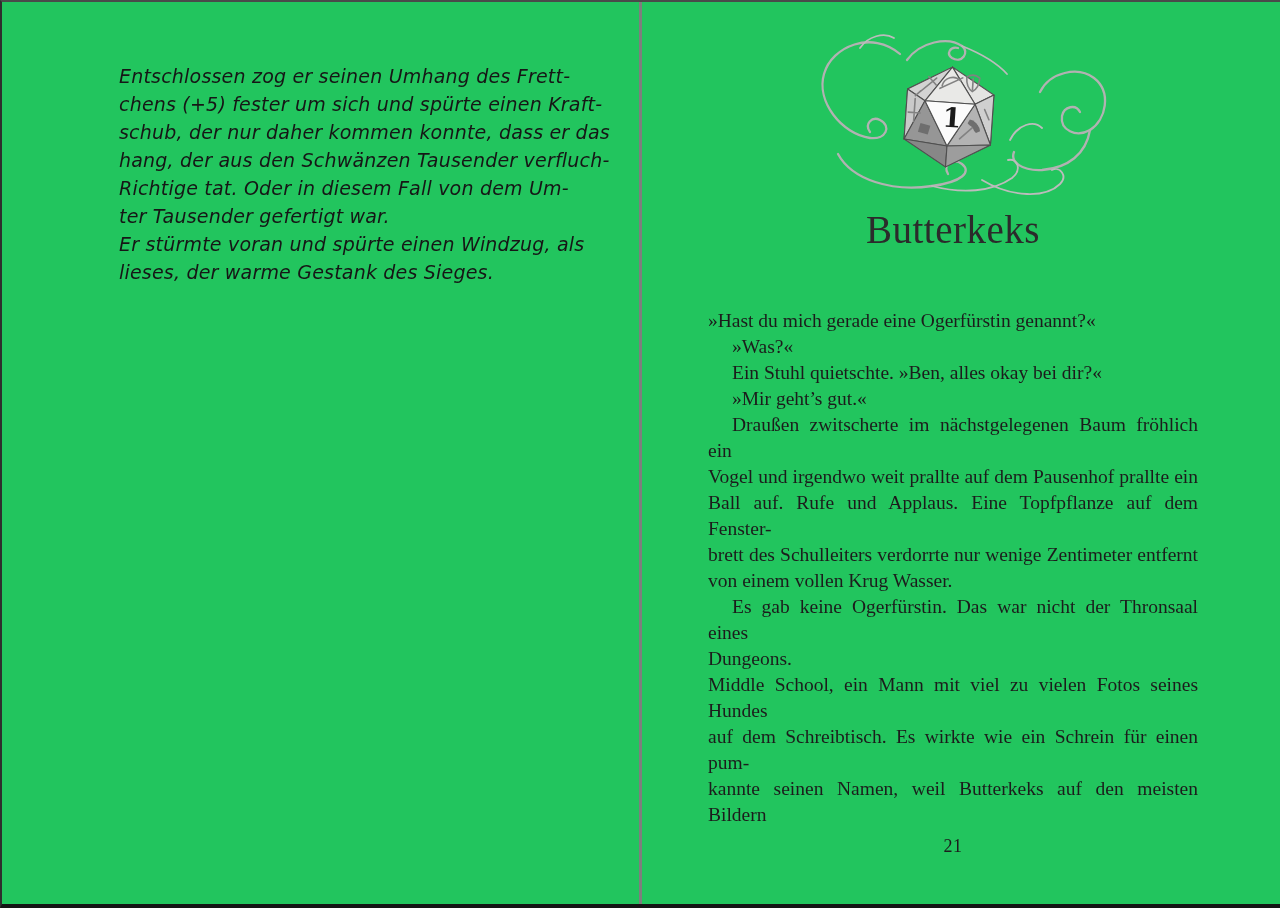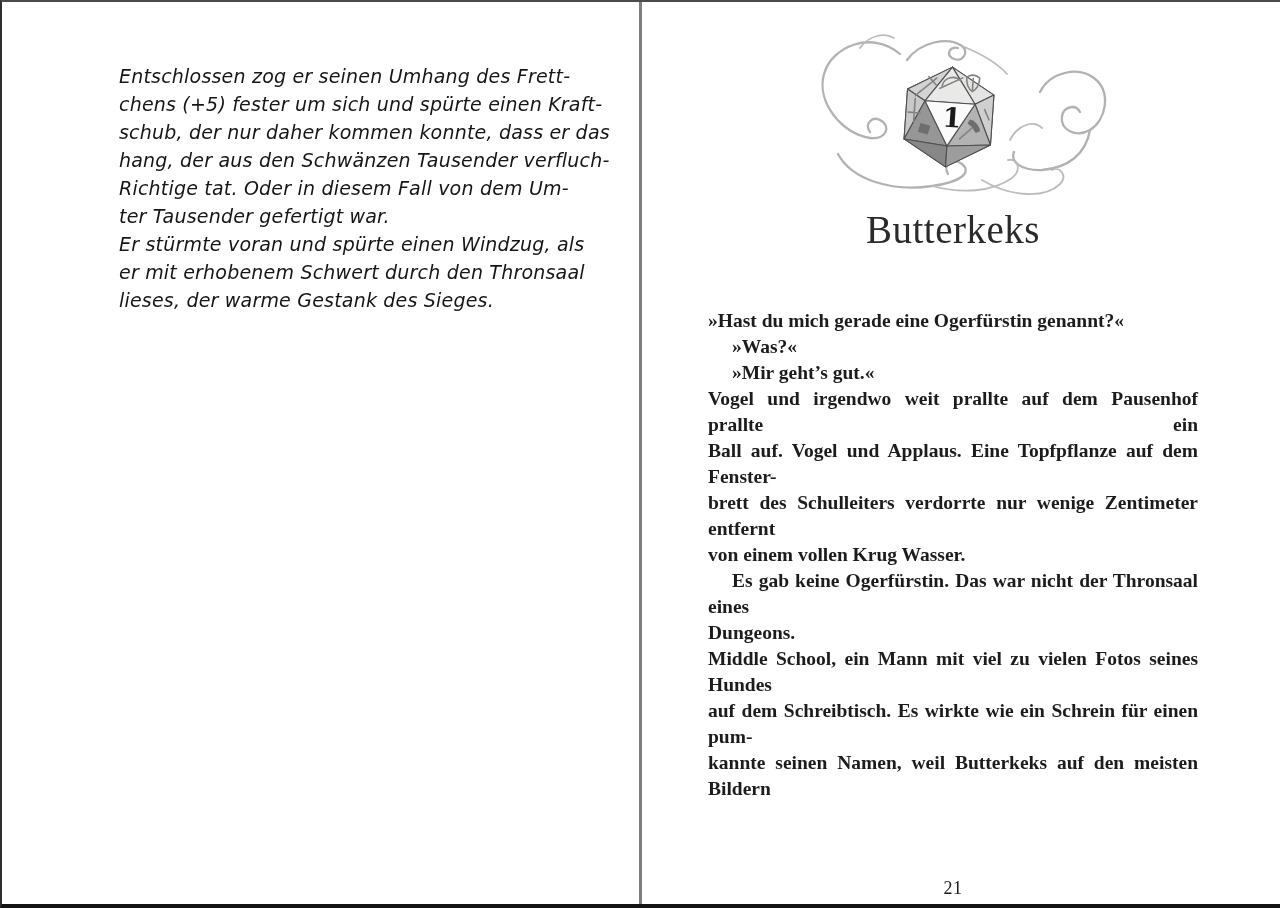--- a/index.html
+++ b/index.html
@@ -1,19 +1,19 @@
 <!DOCTYPE html>
 <html><head>
 <meta charset="utf-8">
 <style>
   html,body{margin:0;padding:0;background:#e9e9e9;}
   .book{
     position:relative;
     width:1280px;height:908px;
-    background:#ffffff;
+    background:#22c55e;
     box-sizing:border-box;
     border-top:2px solid #4a4a4a;
     border-left:2px solid #2e2e2e;
     border-bottom:4px solid #141414;
     overflow:hidden;
     font-family:"Liberation Serif", serif;
   }
   .divider{
     position:absolute;left:637px;top:0;width:3px;height:908px;
     background:#7e7e7e;
@@ -40,25 +40,25 @@
     font-weight:500;
     font-size:39px;line-height:50px;
     color:#2b2b2b;
     letter-spacing:0.5px;
   }
   .body-text{
     position:absolute;left:706px;top:306px;width:490px;
     color:#1c1c1c;
     font-size:19.5px;line-height:26px;
   }
-  .bline{width:100%;font-weight:bold;}
+  .bline{width:100%;}
   .bline.just{text-align:justify;text-align-last:justify;}
   .bline.ind{text-indent:24px;}
   .page-number{
-    position:absolute;left:706px;top:876px;width:490px;
+    position:absolute;left:706px;top:834px;width:490px;
     text-align:center;font-size:18px;color:#1c1c1c;
     letter-spacing:0.5px;
   }
   svg .swirl{fill:none;stroke:#b2b2b2;stroke-width:2.3;stroke-linecap:round;}
   svg .swirl.thin{stroke-width:1.8;stroke:#bcbcbc;}
   svg .face{stroke:#4f4f4f;stroke-width:1.1;stroke-linejoin:round;}
   svg .glyph{fill:none;stroke:#828282;stroke-width:1.6;stroke-linecap:round;}
   svg .glyph-dark{fill:#6e6e6e;stroke:none;}
   svg .dienum{
     font-family:"DejaVu Serif", serif;font-weight:bold;font-size:27px;fill:#1a1a1a;
@@ -72,21 +72,20 @@
   <div class="divider"></div>
 
   <div class="hand-block">
       <div class="hline">Entschlossen zog er seinen Umhang des Frett-</div>
       <div class="hline">chens (+5) fester um sich und spürte einen Kraft-</div>
       <div class="hline">schub, der nur daher kommen konnte, dass er das</div>
       <div class="hline">hang, der aus den Schwänzen Tausender verfluch-</div>
       <div class="hline">Richtige tat. Oder in diesem Fall von dem Um-</div>
       <div class="hline">ter Tausender gefertigt war.</div>
       <div class="hline">Er stürmte voran und spürte einen Windzug, als</div>
-      <div class="hline">er mit erhobenem Schwert durch den Thronsaal</div>
       <div class="hline">lieses, der warme Gestank des Sieges.</div>
     </div>
 
   <div class="illustration">
     <svg width="320" height="200" viewBox="0 0 320 200" xmlns="http://www.w3.org/2000/svg">
 
       <g>
         <path class="swirl" d="M98,42 C70,18 30,34 22,62 C14,90 40,122 68,126 C84,128 90,114 78,108 C70,104 62,112 68,120"></path>
         <path class="swirl thin" d="M58,36 C66,24 82,20 92,26"></path>
       </g>
@@ -149,25 +148,29 @@
   <h1 class="chapter-title">Butterkeks</h1>
 
   <div class="body-text">
       <div class="para">
         <div class="bline">»Hast du mich gerade eine Ogerfürstin genannt?«</div>
       </div>
       <div class="para">
         <div class="bline ind">»Was?«</div>
       </div>
       <div class="para">
+        <div class="bline ind">Ein Stuhl quietschte. »Ben, alles okay bei dir?«</div>
+      </div>
+      <div class="para">
         <div class="bline ind">»Mir geht’s gut.«</div>
       </div>
       <div class="para">
+        <div class="bline just ind">Draußen zwitscherte im nächstgelegenen Baum fröhlich ein</div>
         <div class="bline just">Vogel und irgendwo weit prallte auf dem Pausenhof prallte ein</div>
-        <div class="bline just">Ball auf. Vogel und Applaus. Eine Topfpflanze auf dem Fenster-</div>
+        <div class="bline just">Ball auf. Rufe und Applaus. Eine Topfpflanze auf dem Fenster-</div>
         <div class="bline just">brett des Schulleiters verdorrte nur wenige Zentimeter entfernt</div>
         <div class="bline">von einem vollen Krug Wasser.</div>
       </div>
       <div class="para">
         <div class="bline just ind">Es gab keine Ogerfürstin. Das war nicht der Thronsaal eines</div>
         <div class="bline">Dungeons.</div>
       </div>
       <div class="para">
         <div class="bline just">Middle School, ein Mann mit viel zu vielen Fotos seines Hundes</div>
         <div class="bline just">auf dem Schreibtisch. Es wirkte wie ein Schrein für einen pum-</div>

